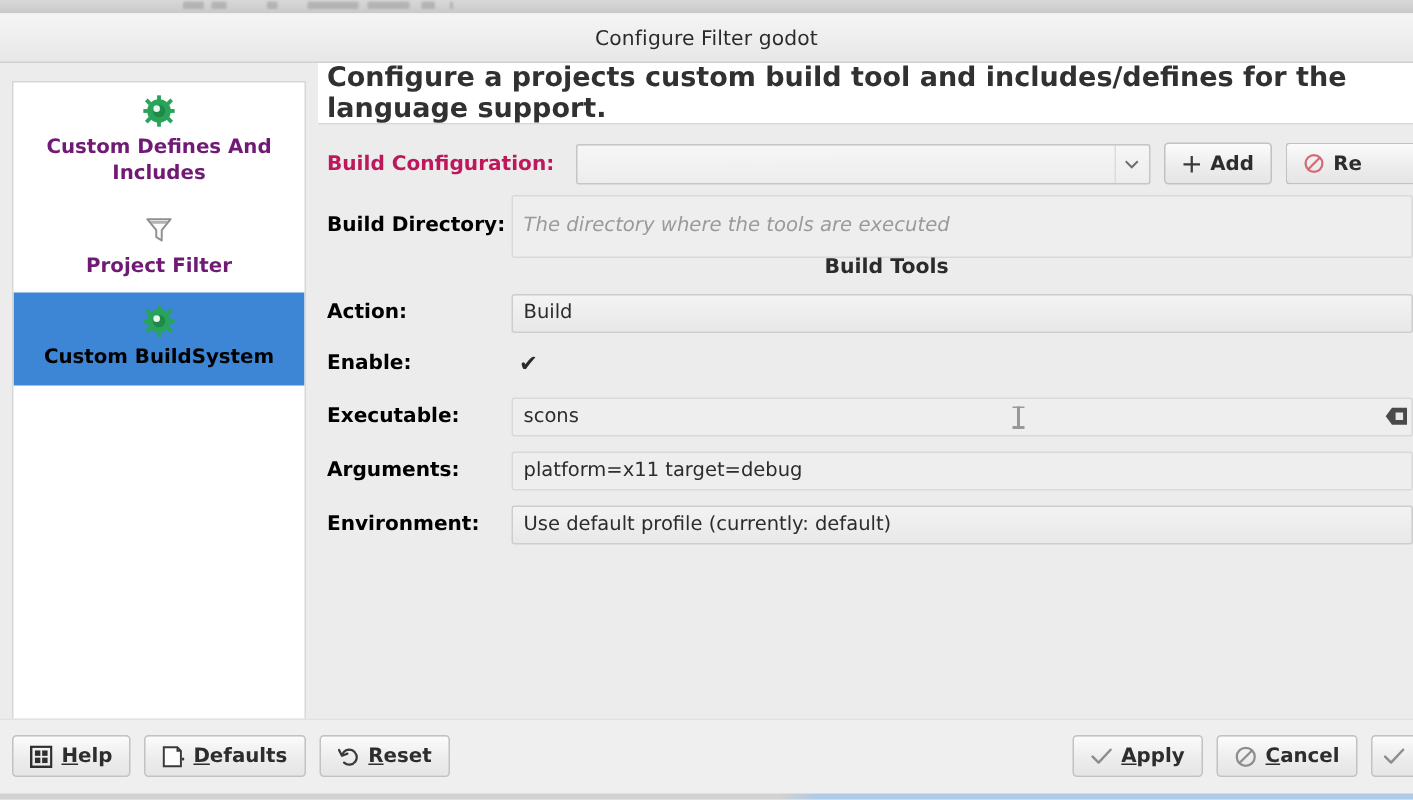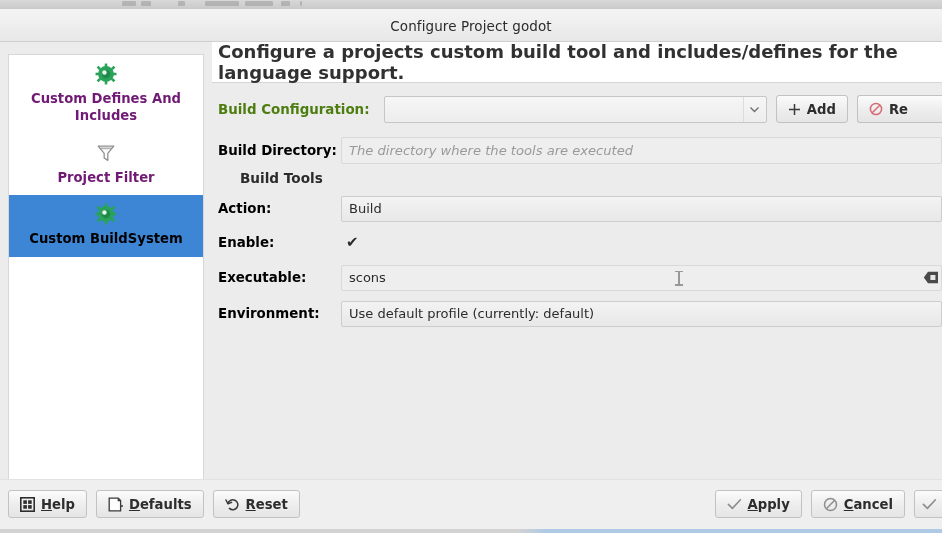--- a/index.html
+++ b/index.html
@@ -131,21 +131,21 @@
   
   .cfg-row {
     display: flex;
     align-items: center;
     padding: 0 0 0 6px;
     height: 30px;
   }
   .cfg-label {
     font-size: 13.4px;
     font-weight: bold;
-    color: #4d7c0f;
+    color: #be185d;
     margin-right: 14px;
     white-space: nowrap;
   }
   .combo {
     flex: 1;
     height: 27px;
     background: linear-gradient(to bottom, #f6f6f6 0%, #ededed 100%);
     border: 1px solid #c6c6c6;
     border-radius: 2px;
     box-sizing: border-box;
@@ -250,20 +250,21 @@
   .clear-btn {
     width: 20px; height: 24px;
     display: flex; align-items: center; justify-content: center;
     flex: none;
   }
   .section-title {
     font-size: 13.6px;
     font-weight: bold;
     color: #2b2b2b;
     margin: 2px 0 9px 22px;
+    text-align: center;
   }
   .checkcell {
     width: 26px;
     display: flex;
     align-items: center;
     padding-left: 5px;
   }
   
   .ibeam {
     position: absolute;
@@ -330,21 +331,21 @@
   <div class="ghost" style="left:178px; width:7px;"></div>
   <div class="ghost" style="left:205px; width:34px;"></div>
   <div class="ghost" style="left:245px; width:28px;"></div>
   <div class="ghost" style="left:281px; width:9px;"></div>
   <div class="ghost" style="left:300px; width:2px;"></div>
 </div>
 
 <div class="dialog">
 
   <div class="titlebar">
-    <span class="title">Configure Project godot</span>
+    <span class="title">Configure Filter godot</span>
   </div>
 
   <div class="dlg-body">
 
     <div class="sidebar">
 
       <div class="side-item">
         <span class="ico">
           <svg width="22" height="22" viewBox="0 0 24 24">
             <g fill="#2aa35a">
@@ -439,21 +440,21 @@
               </svg>
             </span>
             <span>Re</span>
           </div>
         </div>
 
         <div class="form">
 
           <div class="frow" style="margin-bottom:6px;">
             <span class="flabel">Build Directory:</span>
-            <div class="field edit" style="height:27px;">
+            <div class="field edit" style="height:42px;">
               <span class="placeholder">The directory where the tools are executed</span>
             </div>
           </div>
 
           <div class="section-title">Build Tools</div>
 
           <div class="frow" style="margin-bottom:9px;">
             <span class="flabel">Action:</span>
             <div class="field ro">
               <span class="val">Build</span>
@@ -474,20 +475,26 @@
               <span class="ibeam" style="left:336px; top:5px;"></span>
               <span class="clear-btn">
                 <svg width="16" height="13" viewBox="0 0 16 13">
                   <path d="M5 0.8 H15 V12.2 H5 L0.8 6.5 Z" fill="#4a4a4a"></path>
                   <rect x="7.4" y="4" width="5" height="5" fill="#e8e8e8"></rect>
                 </svg>
               </span>
             </div>
           </div>
 
+          <div class="frow" style="margin-bottom:9px;">
+            <span class="flabel">Arguments:</span>
+            <div class="field edit">
+              <span class="val">platform=x11 target=debug</span>
+            </div>
+          </div>
 
           <div class="frow">
             <span class="flabel">Environment:</span>
             <div class="field ro">
               <span class="val">Use default profile (currently: default)</span>
             </div>
           </div>
 
         </div>
       </div>

